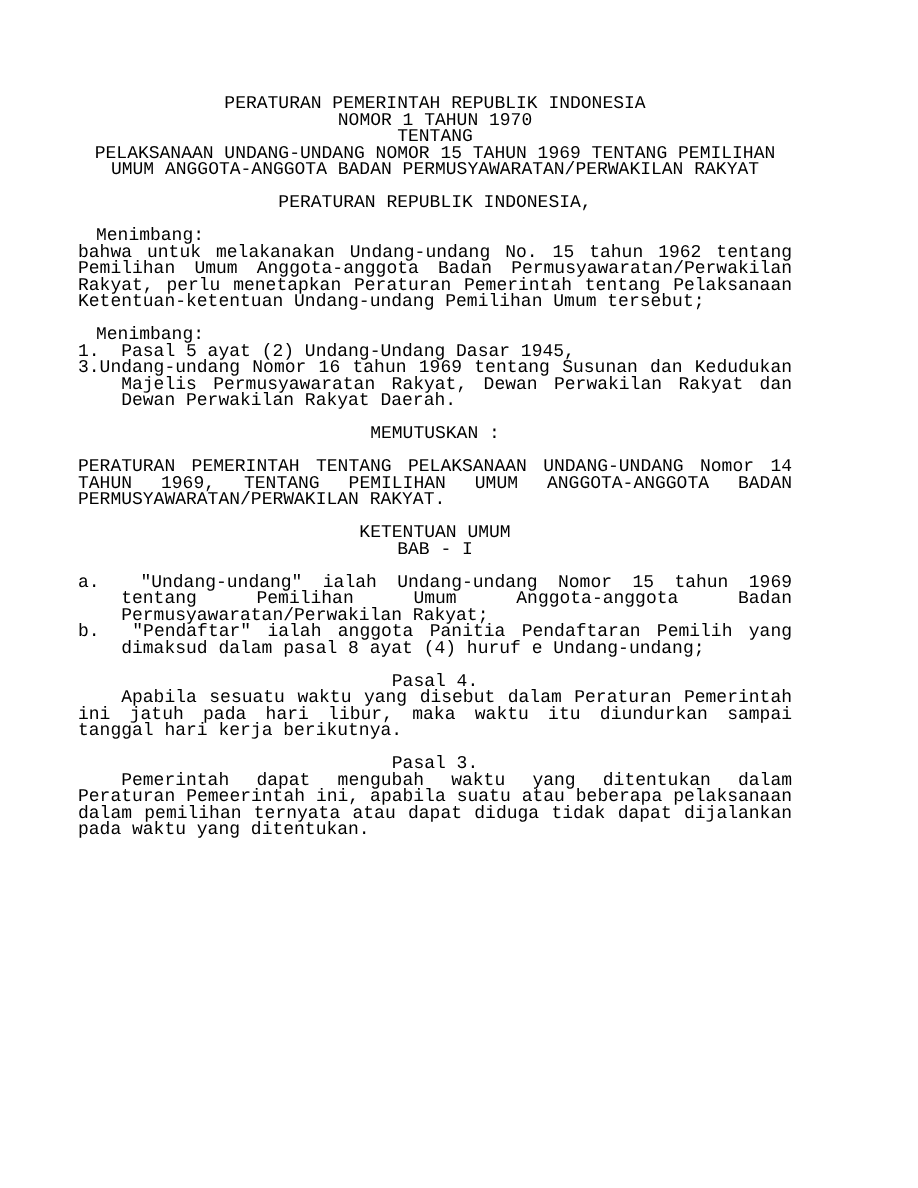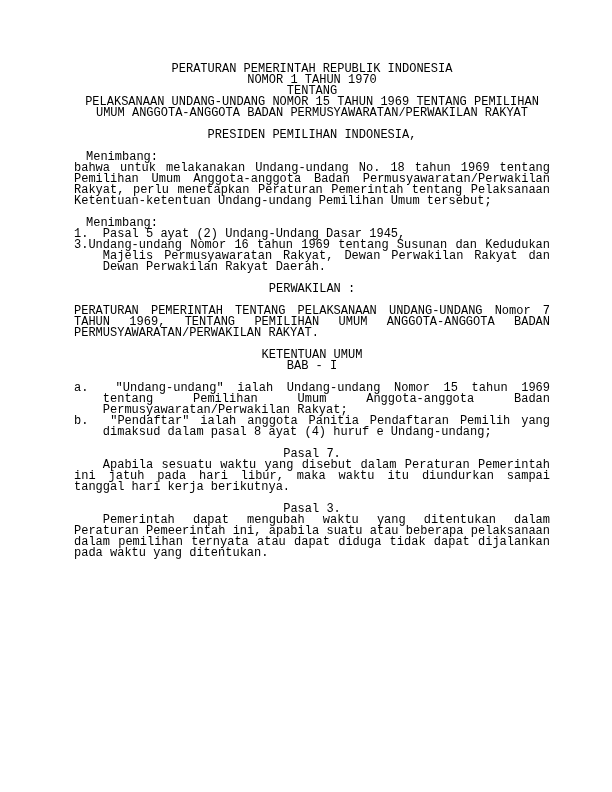--- a/index.html
+++ b/index.html
@@ -10,21 +10,21 @@
     position: relative;
     overflow: hidden;
     font-family: "Liberation Mono", "DejaVu Sans Mono", monospace;
     font-size: 12px;
     line-height: 11px;
     color: #000000;
   }
   .doc {
     position: absolute;
     top: 64px;
-    left: 74px;
+    left: 52px;
     width: 476px;
   }
   .blk { margin-bottom: 11px; }
   .center { text-align: center; }
   .just { text-align: justify; }
   .fli { text-align: justify; text-indent: 4ch; }
   .hang {
     text-align: justify;
     padding-left: 4ch;
     text-indent: -4ch;
@@ -38,54 +38,54 @@
 
   <div class="blk">
     <div class="center">PERATURAN PEMERINTAH REPUBLIK INDONESIA</div>
     <div class="center">NOMOR 1 TAHUN 1970</div>
     <div class="center">TENTANG</div>
     <div class="center">PELAKSANAAN UNDANG-UNDANG NOMOR 15 TAHUN 1969 TENTANG PEMILIHAN</div>
     <div class="center">UMUM ANGGOTA-ANGGOTA BADAN PERMUSYAWARATAN/PERWAKILAN RAKYAT</div>
   </div>
 
   <div class="blk">
-    <div class="center">PRESIDEN PEMILIHAN INDONESIA,</div>
+    <div class="center">PERATURAN REPUBLIK INDONESIA,</div>
   </div>
 
   <div class="blk">
     <div class="plain">Menimbang:</div>
-    <div class="just">bahwa untuk melakanakan Undang-undang No. 18 tahun 1969 tentang Pemilihan Umum Anggota-anggota Badan Permusyawaratan/Perwakilan Rakyat, perlu menetapkan Peraturan Pemerintah tentang Pelaksanaan Ketentuan-ketentuan Undang-undang Pemilihan Umum tersebut;</div>
+    <div class="just">bahwa untuk melakanakan Undang-undang No. 15 tahun 1962 tentang Pemilihan Umum Anggota-anggota Badan Permusyawaratan/Perwakilan Rakyat, perlu menetapkan Peraturan Pemerintah tentang Pelaksanaan Ketentuan-ketentuan Undang-undang Pemilihan Umum tersebut;</div>
   </div>
 
   <div class="blk">
     <div class="plain">Menimbang:</div>
     <div class="hang">1.&nbsp;&nbsp;Pasal 5 ayat (2) Undang-Undang Dasar 1945,</div>
     <div class="hang">3.Undang-undang Nomor 16 tahun 1969 tentang Susunan dan Kedudukan Majelis Permusyawaratan Rakyat, Dewan Perwakilan Rakyat dan Dewan Perwakilan Rakyat Daerah.</div>
   </div>
 
   <div class="blk">
-    <div class="center">PERWAKILAN :</div>
+    <div class="center">MEMUTUSKAN :</div>
   </div>
 
   <div class="blk">
-    <div class="just">PERATURAN PEMERINTAH TENTANG PELAKSANAAN UNDANG-UNDANG Nomor 7 TAHUN 1969, TENTANG PEMILIHAN UMUM ANGGOTA-ANGGOTA BADAN PERMUSYAWARATAN/PERWAKILAN RAKYAT.</div>
+    <div class="just">PERATURAN PEMERINTAH TENTANG PELAKSANAAN UNDANG-UNDANG Nomor 14 TAHUN 1969, TENTANG PEMILIHAN UMUM ANGGOTA-ANGGOTA BADAN PERMUSYAWARATAN/PERWAKILAN RAKYAT.</div>
   </div>
 
   <div class="blk">
     <div class="center">KETENTUAN UMUM</div>
     <div class="center">BAB - I</div>
   </div>
 
   <div class="blk">
     <div class="hang">a.&nbsp;&nbsp;"Undang-undang" ialah Undang-undang Nomor 15 tahun 1969 tentang Pemilihan Umum Anggota-anggota Badan Permusyawaratan/Perwakilan Rakyat;</div>
     <div class="hang">b.&nbsp;&nbsp;"Pendaftar" ialah anggota Panitia Pendaftaran Pemilih yang dimaksud dalam pasal 8 ayat (4) huruf e Undang-undang;</div>
   </div>
 
   <div class="blk">
-    <div class="center">Pasal 7.</div>
+    <div class="center">Pasal 4.</div>
     <div class="fli">Apabila sesuatu waktu yang disebut dalam Peraturan Pemerintah ini jatuh pada hari libur, maka waktu itu diundurkan sampai tanggal hari kerja berikutnya.</div>
   </div>
 
   <div class="blk">
     <div class="center">Pasal 3.</div>
     <div class="fli">Pemerintah dapat mengubah waktu yang ditentukan dalam Peraturan Pemeerintah ini, apabila suatu atau beberapa pelaksanaan dalam pemilihan ternyata atau dapat diduga tidak dapat dijalankan pada waktu yang ditentukan.</div>
   </div>
 
 </div>
 

